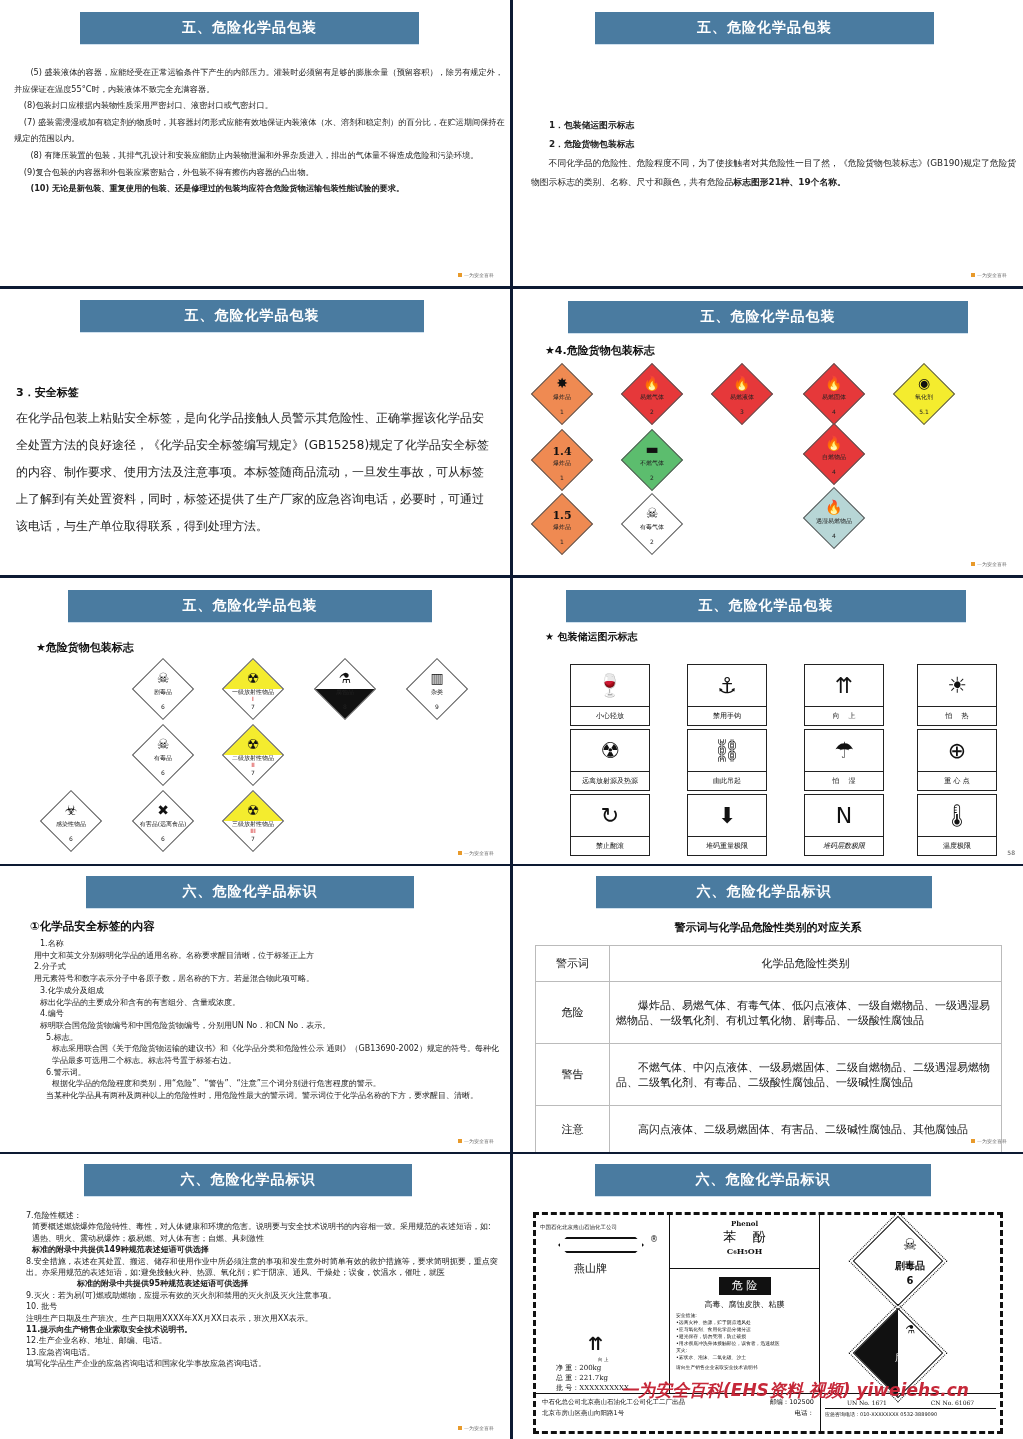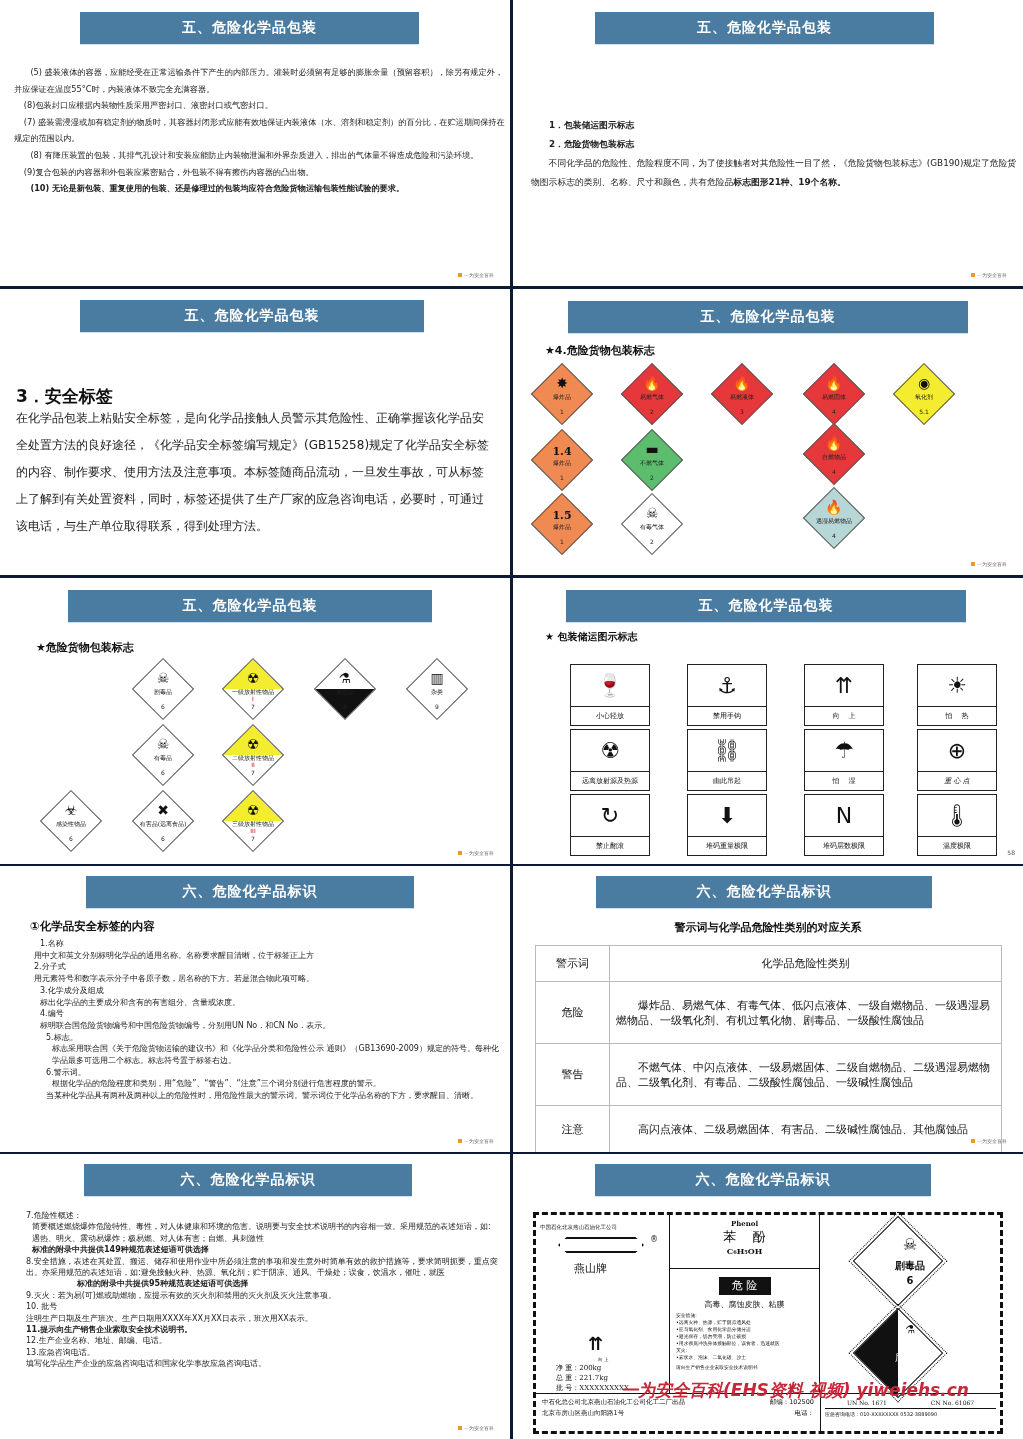--- a/index.html
+++ b/index.html
@@ -71,21 +71,21 @@
       <p><span>不同化学品的危险性、危险程度不同，为了使接触者对其危险性一目了然，《危险货物包装标志》(GB190)规定了危险货物图示标志的类别、名称、尺寸和颜色，共有危险品</span><span class="b">标志图形21种、19个名称。</span></p>
     </div>
     <div class="footer-logo">
         <span class="dot"></span>
         <span>一为安全百科</span>
       </div>
   </div>
 
   <div class="slide s3">
     <div class="hdr" style="left:80px;top:11px;width:344px;">五、危险化学品包装</div>
-    <div class="sub" style="left:16px;top:96px;font-size:17px;text-align:center;">3．安全标签</div>
+    <div class="sub" style="left:16px;top:96px;font-size:11px;text-align:center;">3．安全标签</div>
     <div class="txt big" style="left:16px;top:116px;width:478px;">在化学品包装上粘贴安全标签，是向化学品接触人员警示其危险性、正确掌握该化学品安全处置方法的良好途径，《化学品安全标签编写规定》(GB15258)规定了化学品安全标签的内容、制作要求、使用方法及注意事项。本标签随商品流动，一旦发生事故，可从标签上了解到有关处置资料，同时，标签还提供了生产厂家的应急咨询电话，必要时，可通过该电话，与生产单位取得联系，得到处理方法。</div>
   </div>
 
   <div class="slide s4">
     <div class="hdr" style="left:55px;top:12px;width:400px;">五、危险化学品包装</div>
     <div class="sub" style="left:32px;top:54px;">★4.危险货物包装标志</div>
     <div id="s4signs">
         <div class="dia" style="left: 18px; top: 74px;">
           <div class="shape" style="background: rgb(239, 138, 82);"></div>
           <div class="ico">✸</div>
@@ -254,33 +254,33 @@
         <div class="stor" style="left: 174px; top: 151px;">
           <div class="pic">⛓</div>
           <div class="cap" style="white-space: pre;">由此吊起</div>
         </div>
         <div class="stor" style="left: 291px; top: 151px;">
           <div class="pic">☂</div>
           <div class="cap" style="white-space: pre;">怕    湿</div>
         </div>
         <div class="stor" style="left: 404px; top: 151px;">
           <div class="pic">⊕</div>
-          <div class="cap" style="white-space: pre; font-style: italic;">重 心 点</div>
+          <div class="cap" style="white-space: pre;">重 心 点</div>
         </div>
         <div class="stor" style="left: 57px; top: 216px;">
           <div class="pic">↻</div>
           <div class="cap" style="white-space: pre; text-align: right;">禁止翻滚</div>
         </div>
         <div class="stor" style="left: 174px; top: 216px;">
           <div class="pic">⬇</div>
           <div class="cap" style="white-space: pre;">堆码重量极限</div>
         </div>
         <div class="stor" style="left: 291px; top: 216px;">
           <div class="pic">N</div>
-          <div class="cap" style="white-space: pre;">堆码层数极限</div>
+          <div class="cap" style="white-space: pre; font-style: italic;">堆码层数极限</div>
         </div>
         <div class="stor" style="left: 404px; top: 216px;">
           <div class="pic">🌡</div>
           <div class="cap" style="white-space: pre;">温度极限</div>
         </div>
       </div>
     <div style="position:absolute;right:8px;bottom:8px;font-size:6px;color:#555;">58</div>
   </div>
 
   <div class="slide s7">
@@ -289,21 +289,21 @@
     <div id="s7lines" class="txt" style="left:34px;top:72px;width:470px;font-size:8px;line-height:11.7px;">
         <div style="padding-left: 6px;">1.名称</div>
         <div style="padding-left: 0px;">用中文和英文分别标明化学品的通用名称。名称要求醒目清晰，位于标签正上方</div>
         <div style="padding-left: 0px;">2.分子式</div>
         <div style="padding-left: 0px;">用元素符号和数字表示分子中各原子数，居名称的下方。若是混合物此项可略。</div>
         <div style="padding-left: 6px;">3.化学成分及组成</div>
         <div style="padding-left: 6px;">标出化学品的主要成分和含有的有害组分、含量或浓度。</div>
         <div style="padding-left: 6px;">4.编号</div>
         <div style="padding-left: 6px;">标明联合国危险货物编号和中国危险货物编号，分别用UN No．和CN No．表示。</div>
         <div style="padding-left: 12px;">5.标志。</div>
-        <div style="padding-left: 18px;">标志采用联合国《关于危险货物运输的建议书》和《化学品分类和危险性公示 通则》（GB13690-2009）规定的符号。每种化学品最多可选用二个标志。标志符号置于标签右边。</div>
+        <div style="padding-left: 18px;">标志采用联合国《关于危险货物运输的建议书》和《化学品分类和危险性公示 通则》（GB13690-2002）规定的符号。每种化学品最多可选用二个标志。标志符号置于标签右边。</div>
         <div style="padding-left: 12px;">6.警示词。</div>
         <div style="padding-left: 18px;">根据化学品的危险程度和类别，用“危险”、“警告”、“注意”三个词分别进行危害程度的警示。</div>
         <div style="padding-left: 12px;">当某种化学品具有两种及两种以上的危险性时，用危险性最大的警示词。警示词位于化学品名称的下方，要求醒目、清晰。</div>
       </div>
     <div class="footer-logo">
         <span class="dot"></span>
         <span>一为安全百科</span>
       </div>
   </div>
 

